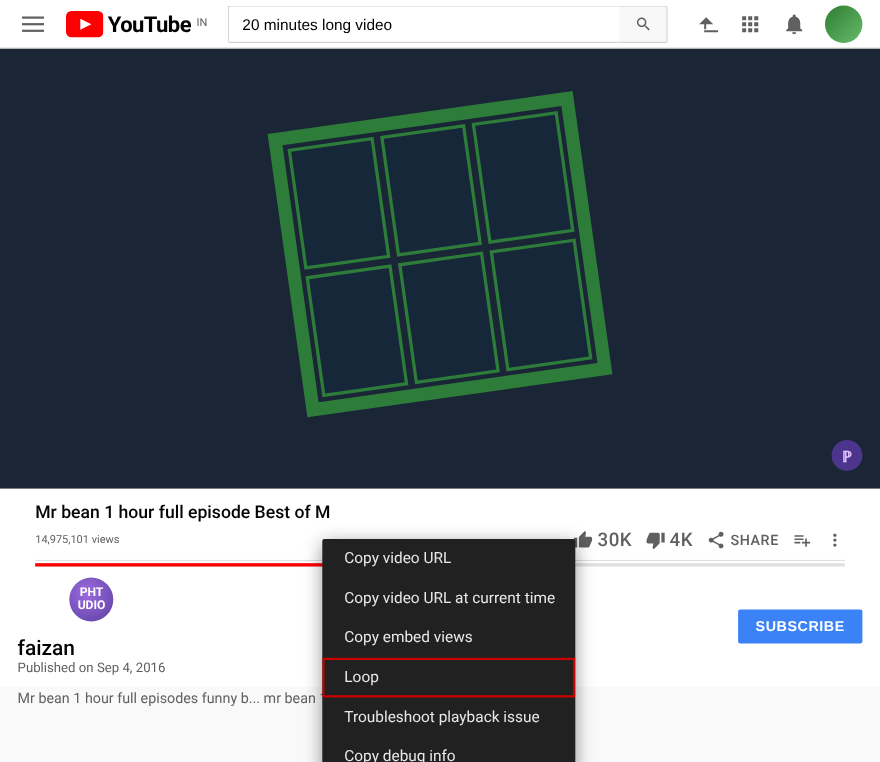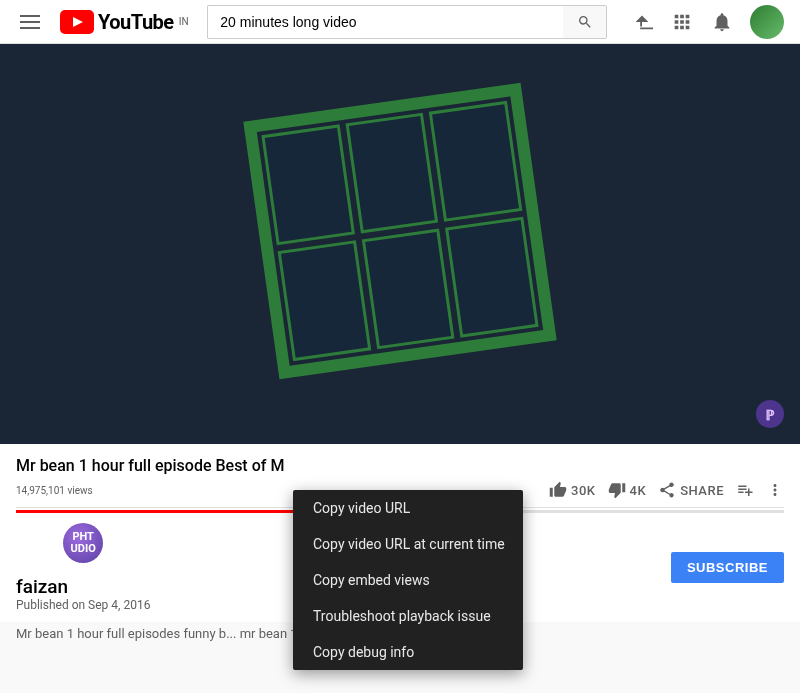--- a/index.html
+++ b/index.html
@@ -180,21 +180,21 @@
     }
     .watermark-letter {
       color: #e0c0ff;
       font-size: 14px;
       font-weight: bold;
     }
 
     
     .below-video {
       background: #fff;
-      padding: 12px 16px 0;
+      padding: 12px 32px 0;
     }
     .video-title {
       font-size: 16px;
       font-weight: 500;
       color: #030303;
       white-space: nowrap;
       overflow: hidden;
       text-overflow: ellipsis;
       max-width: 500px;
     }
@@ -220,21 +220,21 @@
       align-items: center;
       gap: 4px;
       cursor: pointer;
       color: #606060;
       font-size: 13px;
       font-weight: 500;
       text-transform: uppercase;
       letter-spacing: 0.5px;
     }
     .action-btn .count {
-      font-size: 13px;
+      font-size: 17px;
     }
     .progress-bar {
       height: 3px;
       background: #e0e0e0;
       position: relative;
       margin-top: 2px;
     }
     .progress-fill {
       height: 100%;
       background: #ff0000;
@@ -450,16 +450,17 @@
 </div>
 
 <div class="description">
   <span>Mr bean 1 hour full episodes funny b... mr bean 1 hour non stop</span>
 </div>
 
 <div class="context-menu">
   <div class="context-menu-item">Copy video URL</div>
   <div class="context-menu-item">Copy video URL at current time</div>
   <div class="context-menu-item">Copy embed views</div>
+  <div class="context-menu-item highlighted">Loop</div>
   <div class="context-menu-item">Troubleshoot playback issue</div>
   <div class="context-menu-item">Copy debug info</div>
 
 </div>
 
 </body></html>

